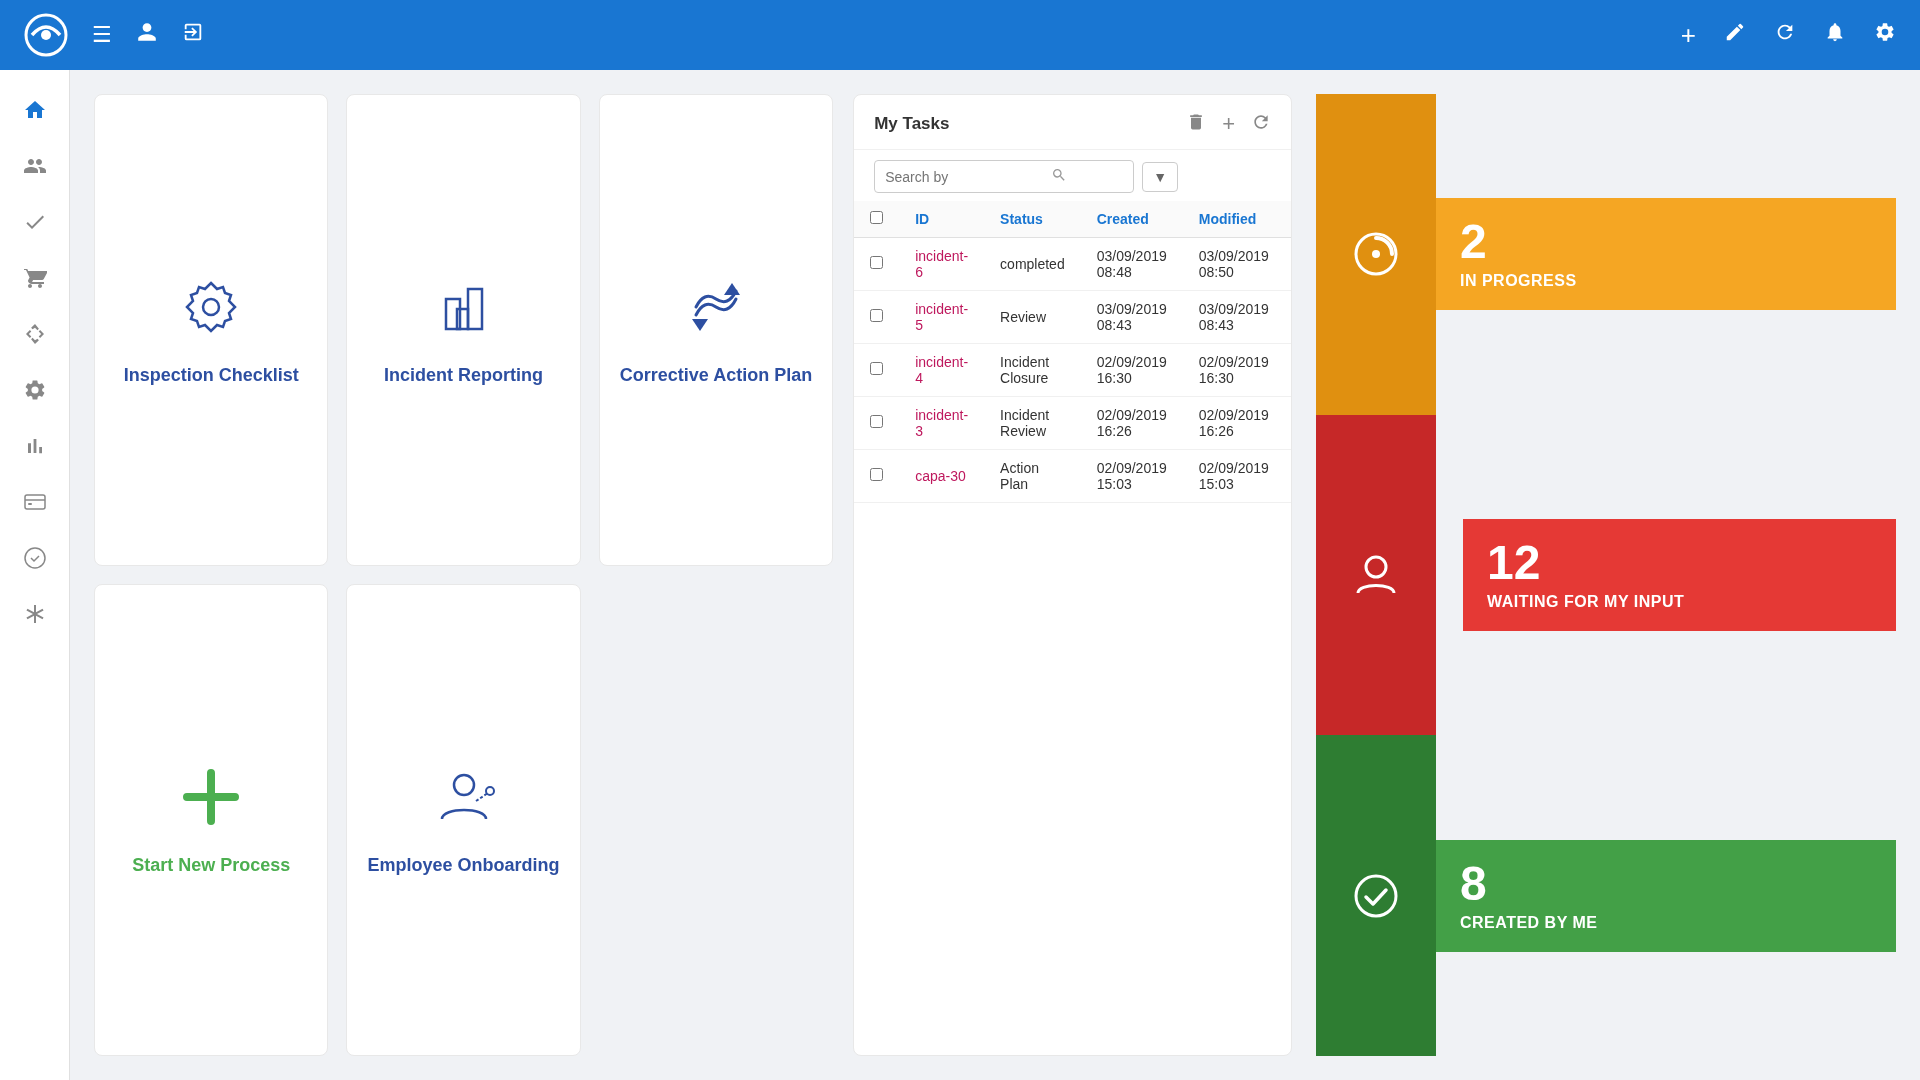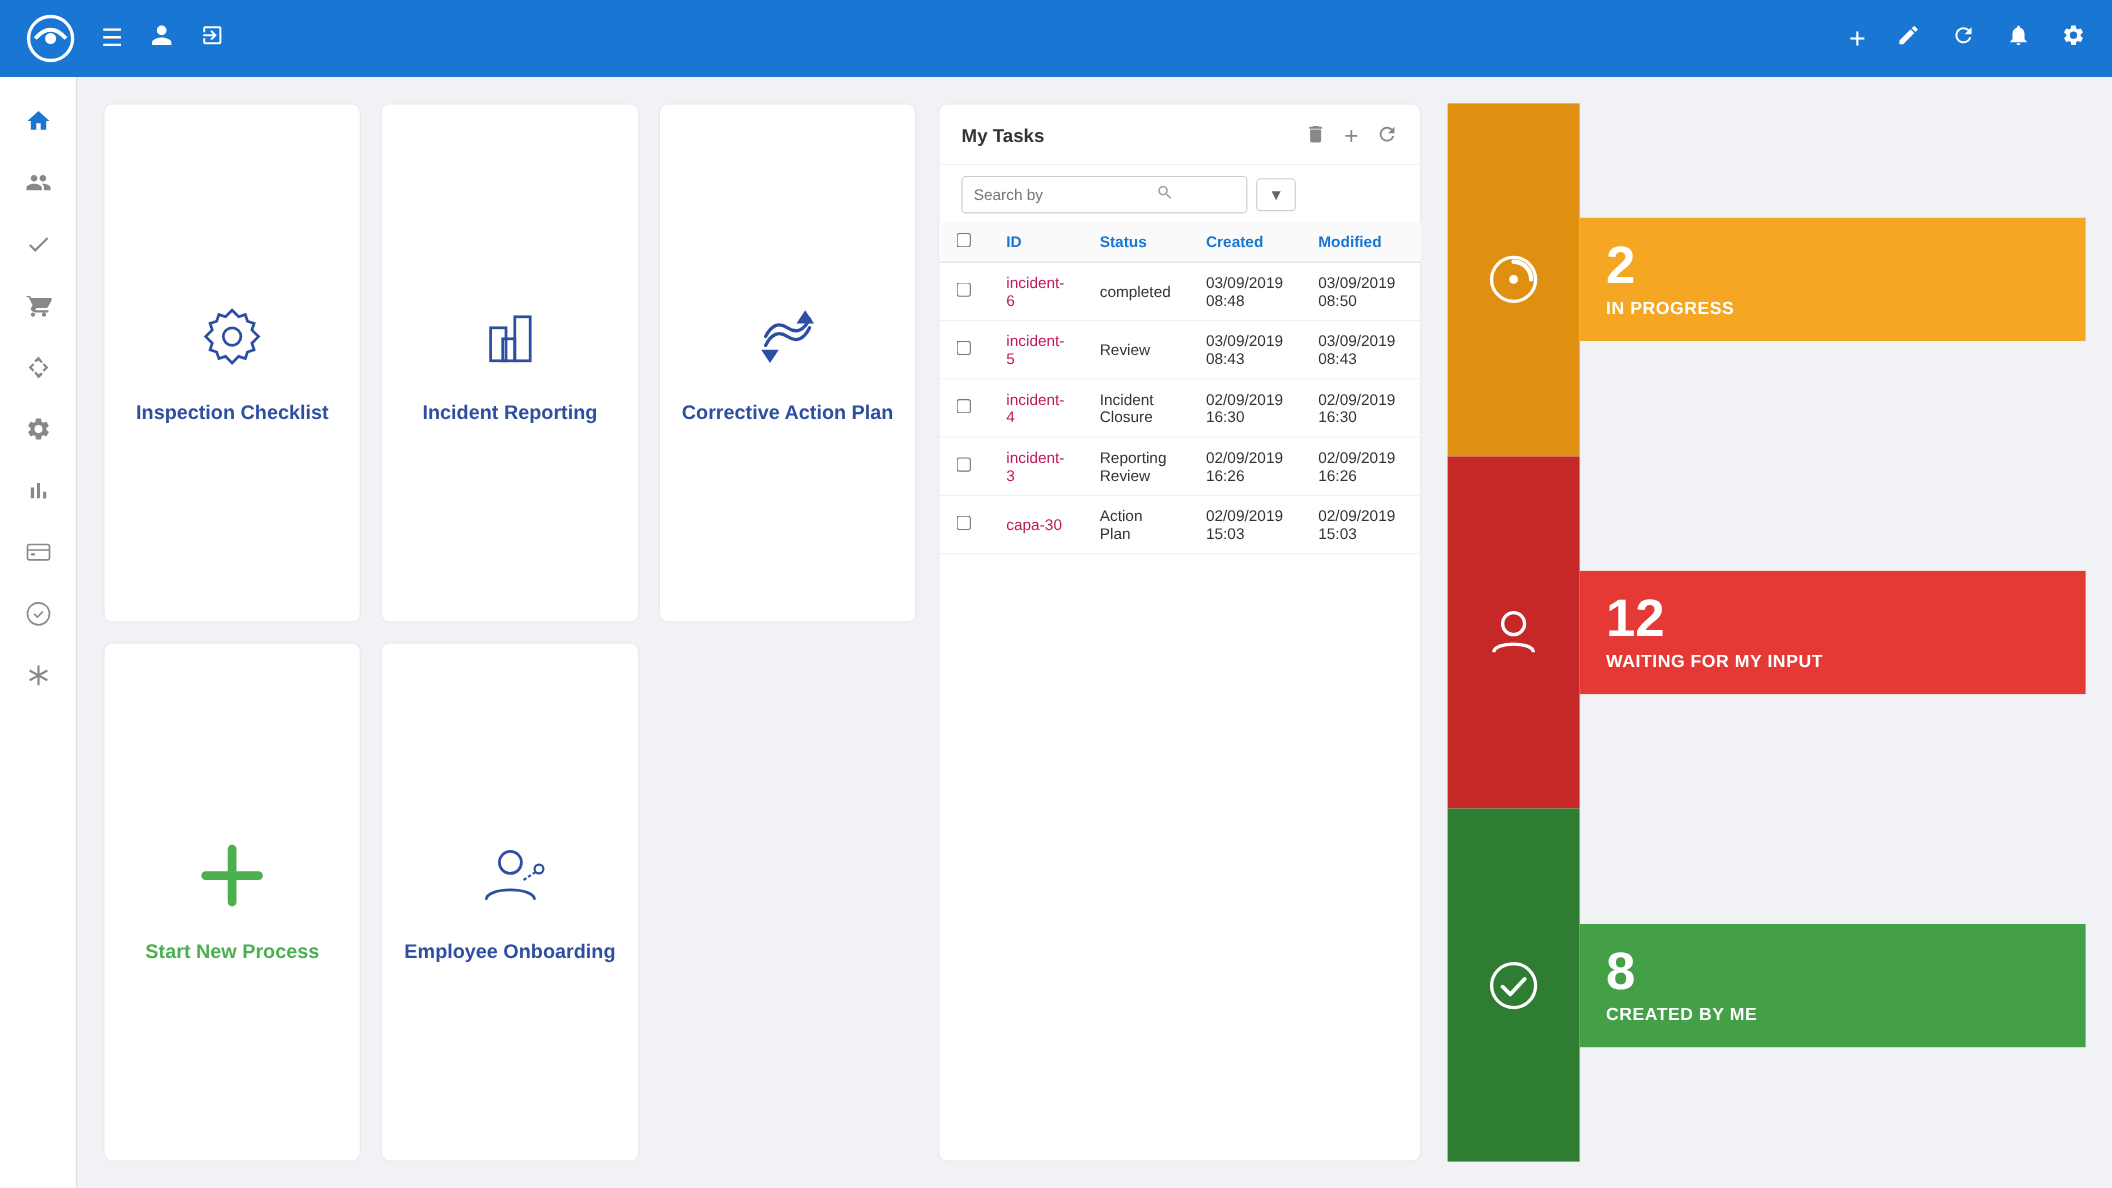--- a/index.html
+++ b/index.html
@@ -211,21 +211,21 @@
     }
     .stat-info {
       flex: 1;
       padding: 20px 24px;
       color: white;
     }
     .stat-number { font-size: 48px; font-weight: 700; line-height: 1; }
     .stat-label { font-size: 16px; font-weight: 600; margin-top: 6px; letter-spacing: 0.5px; }
     .stat-orange { background: #f5a623; }
     .stat-orange-icon { background: #e09010; }
-    .stat-red { background: #e53935; }
+    .stat-red { background: #e53935; margin-left: 27px; }
     .stat-red-icon { background: #c62828; }
     .stat-green { background: #43a047; }
     .stat-green-icon { background: #2e7d32; }
 
     
     .table-container { overflow-y: auto; flex: 1; }
   </style>
 </head>
 <body>
 
@@ -482,21 +482,21 @@
                       <path d="M6 19a2 2 0 002 2h8a2 2 0 002-2V7H6v12zM19 4h-3.5l-1-1h-5l-1 1H5v2h14V4z"></path>
                     </svg>
         </button>
       </td>
     </tr>
               <tr>
       <td class="checkbox-col">
         <input type="checkbox" style="">
       </td>
       <td class="id-col">incident-3</td>
-      <td>Reporting Review</td>
+      <td>Incident Review</td>
       <td>02/09/2019 16:26</td>
       <td>02/09/2019 16:26</td>
       <td class="action-col">
         <button class="delete-btn">
           <svg width="14" height="14" viewBox="0 0 24 24" fill="white">
                       <path d="M6 19a2 2 0 002 2h8a2 2 0 002-2V7H6v12zM19 4h-3.5l-1-1h-5l-1 1H5v2h14V4z"></path>
                     </svg>
         </button>
       </td>
     </tr>

